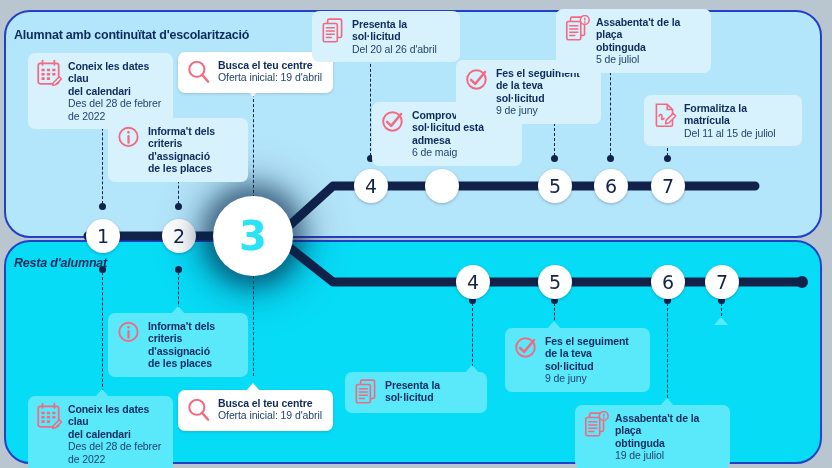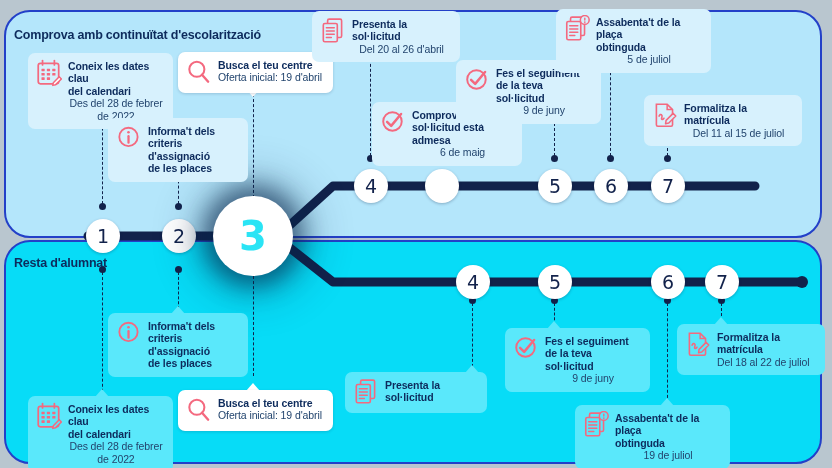--- a/index.html
+++ b/index.html
@@ -44,21 +44,21 @@
   .panel-title {
     position: absolute;
     font-weight: bold;
     font-size: 12.5px;
     color: #0d2b5c;
     letter-spacing: -0.2px;
     z-index: 14;
     line-height: 1.15;
   }
   .panel-title.top  { left: 14px; top: 28px; }
-  .panel-title.bot  { left: 14px; top: 256px; }
+  .panel-title.bot  { left: 14px; top: 256px; font-style: italic; }
 
   
   #track {
     position: absolute;
     left: 0; top: 0;
     width: 832px; height: 468px;
     z-index: 4;
     pointer-events: none;
   }
 
@@ -133,21 +133,20 @@
     color: #0d2b5c;
     white-space: pre-line;
     letter-spacing: -0.1px;
   }
   .co-sub {
     font-size: 10.5px;
     color: #23456e;
     white-space: pre-line;
     margin-top: 0px;
     letter-spacing: -0.1px;
-    text-align: center;
   }
 
   
   .tail {
     position: absolute;
     width: 0; height: 0;
     border-left: 7px solid transparent;
     border-right: 7px solid transparent;
     z-index: 11;
   }
@@ -157,21 +156,21 @@
   .tail.white-up    { border-bottom: 8px solid #ffffff; }
 </style>
 </head>
 <body>
 
 <div id="stage">
 
   <div class="panel panel-top"></div>
   <div class="panel panel-bottom"></div>
 
-  <div class="panel-title top">Comprova amb continuïtat d'escolarització</div>
+  <div class="panel-title top">Alumnat amb continuïtat d'escolarització</div>
   <div class="panel-title bot">Resta
 d'alumnat</div>
 
   <svg id="track" viewBox="0 0 832 468" xmlns="http://www.w3.org/2000/svg">
 
     <path d="M 88 236 L 252 236" stroke="#12224b" stroke-width="9" fill="none" stroke-linecap="round"></path>
 
     <path d="M 290 225 L 333 186 L 755 186" stroke="#12224b" stroke-width="9" fill="none" stroke-linejoin="round" stroke-linecap="round"></path>
 
     <path d="M 290 248 L 333 282 L 800 282" stroke="#12224b" stroke-width="9" fill="none" stroke-linejoin="round" stroke-linecap="round"></path>
@@ -446,33 +445,20 @@
       <path d="M6.5 12.8 L10.3 16.6 L19.5 5.6" fill="none" stroke="#f4697f" stroke-width="2.3" stroke-linecap="round" stroke-linejoin="round"></path>
     </svg>
     <div class="co-text">
       <div class="co-title">Fes el seguiment
 de la teva  sol·licitud</div>
       <div class="co-sub">9 de juny</div>
     </div>
   </div>
   <div class="tail cyan-up" style="left:547px; top:321px;"></div>
 
-  <div class="callout tint-cyan" style="left:677px; top:324px; width:148px;">
-    <svg class="ico" viewBox="0 0 24 26">
-      <path d="M4 3 h10 l5 5 v14 a1.4 1.4 0 0 1 -1.4 1.4 h-12.2 a1.4 1.4 0 0 1 -1.4 -1.4 z" fill="none" stroke="#f4697f" stroke-width="1.5"></path>
-      <path d="M14 3 v5 h5" fill="none" stroke="#f4697f" stroke-width="1.4"></path>
-      <path d="M6.5 14 c1.5 -3 3.5 -1 2.5 1.5 c-.8 2 .8 2.3 2 .5" fill="none" stroke="#f4697f" stroke-width="1.5" stroke-linecap="round"></path>
-      <path d="M13 18 L19.5 11.5 L22 14 L15.5 20.5 L12.5 21.2 Z" fill="#5ae8fb" stroke="#f4697f" stroke-width="1.4" stroke-linejoin="round"></path>
-    </svg>
-    <div class="co-text">
-      <div class="co-title">Formalitza la
-matrícula</div>
-      <div class="co-sub">Del 18 al 22 de juliol</div>
-    </div>
-  </div>
   <div class="tail cyan-up" style="left:714px; top:317px;"></div>
 
   <div class="callout tint-cyan" style="left:575px; top:405px; width:155px;">
     <svg class="ico" viewBox="0 0 24 26">
       <rect x="6" y="2" width="13" height="17" rx="1.4" fill="none" stroke="#f4697f" stroke-width="1.5"></rect>
       <rect x="2.5" y="6" width="13" height="17" rx="1.4" fill="#5ae8fb" stroke="#f4697f" stroke-width="1.5"></rect>
       <g stroke="#f4697f" stroke-width="1.3" stroke-linecap="round">
         <line x1="5.2" y1="10" x2="12.8" y2="10"></line>
         <line x1="5.2" y1="13" x2="12.8" y2="13"></line>
         <line x1="5.2" y1="16" x2="12.8" y2="16"></line>

